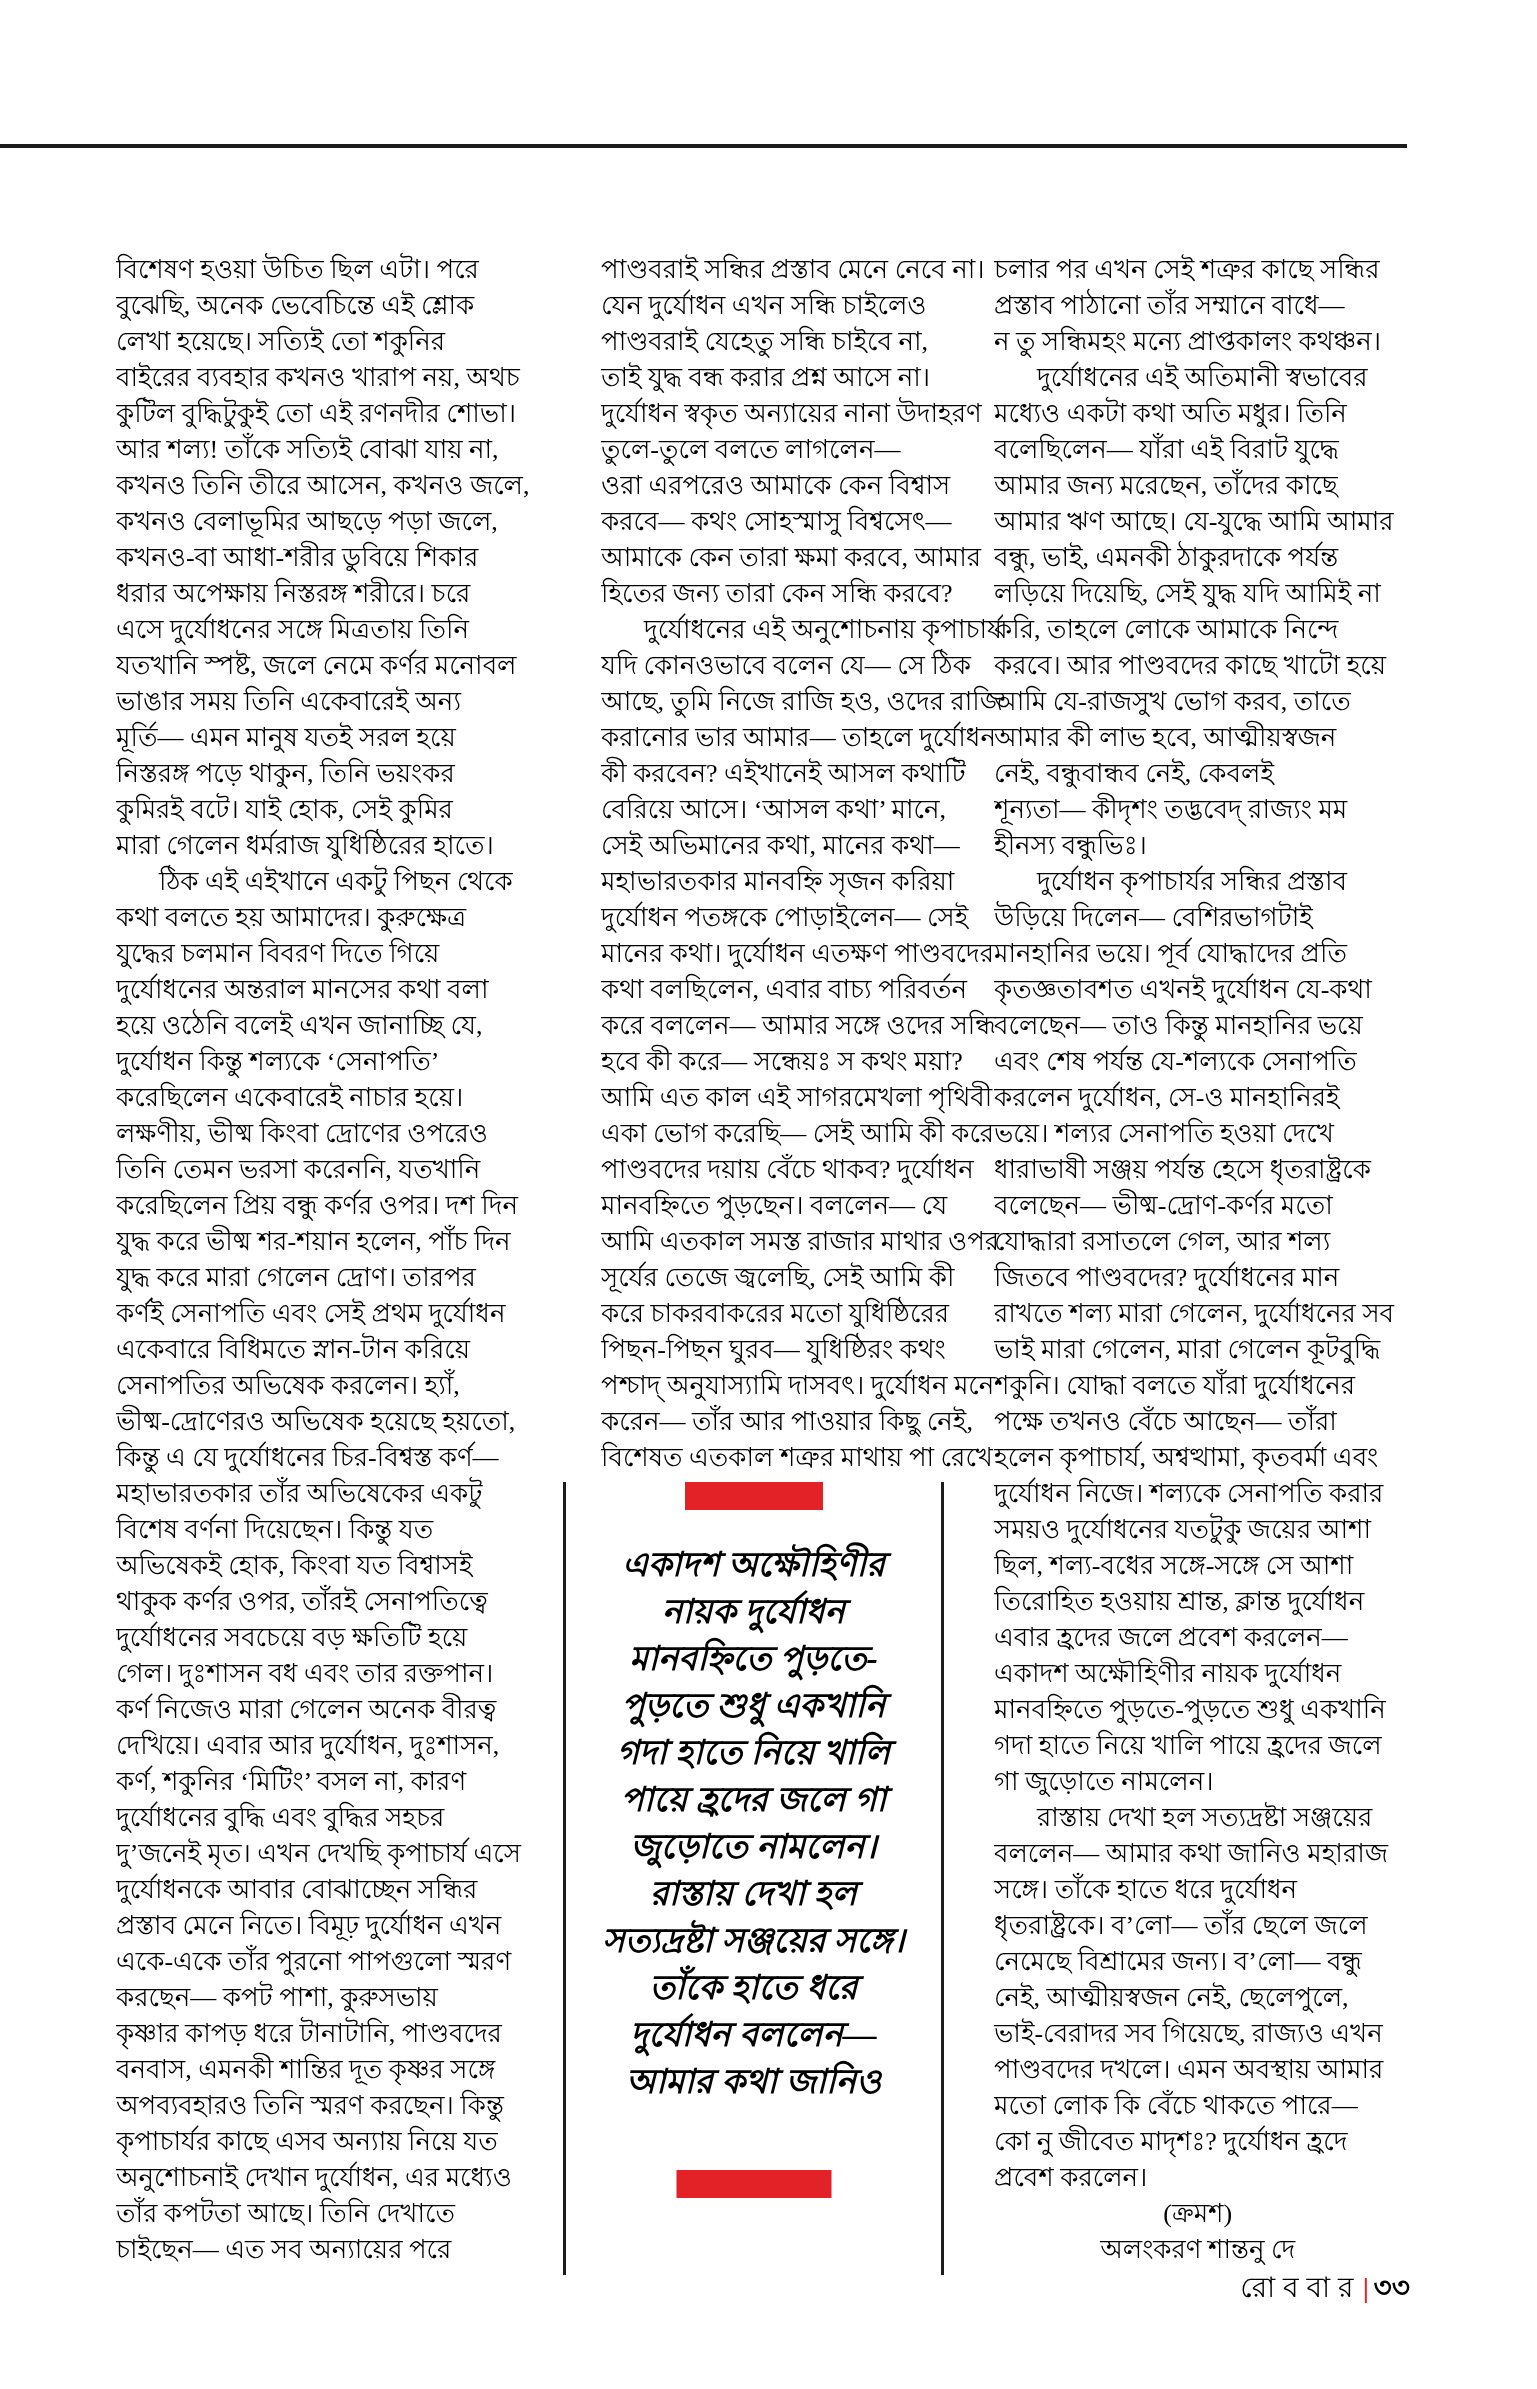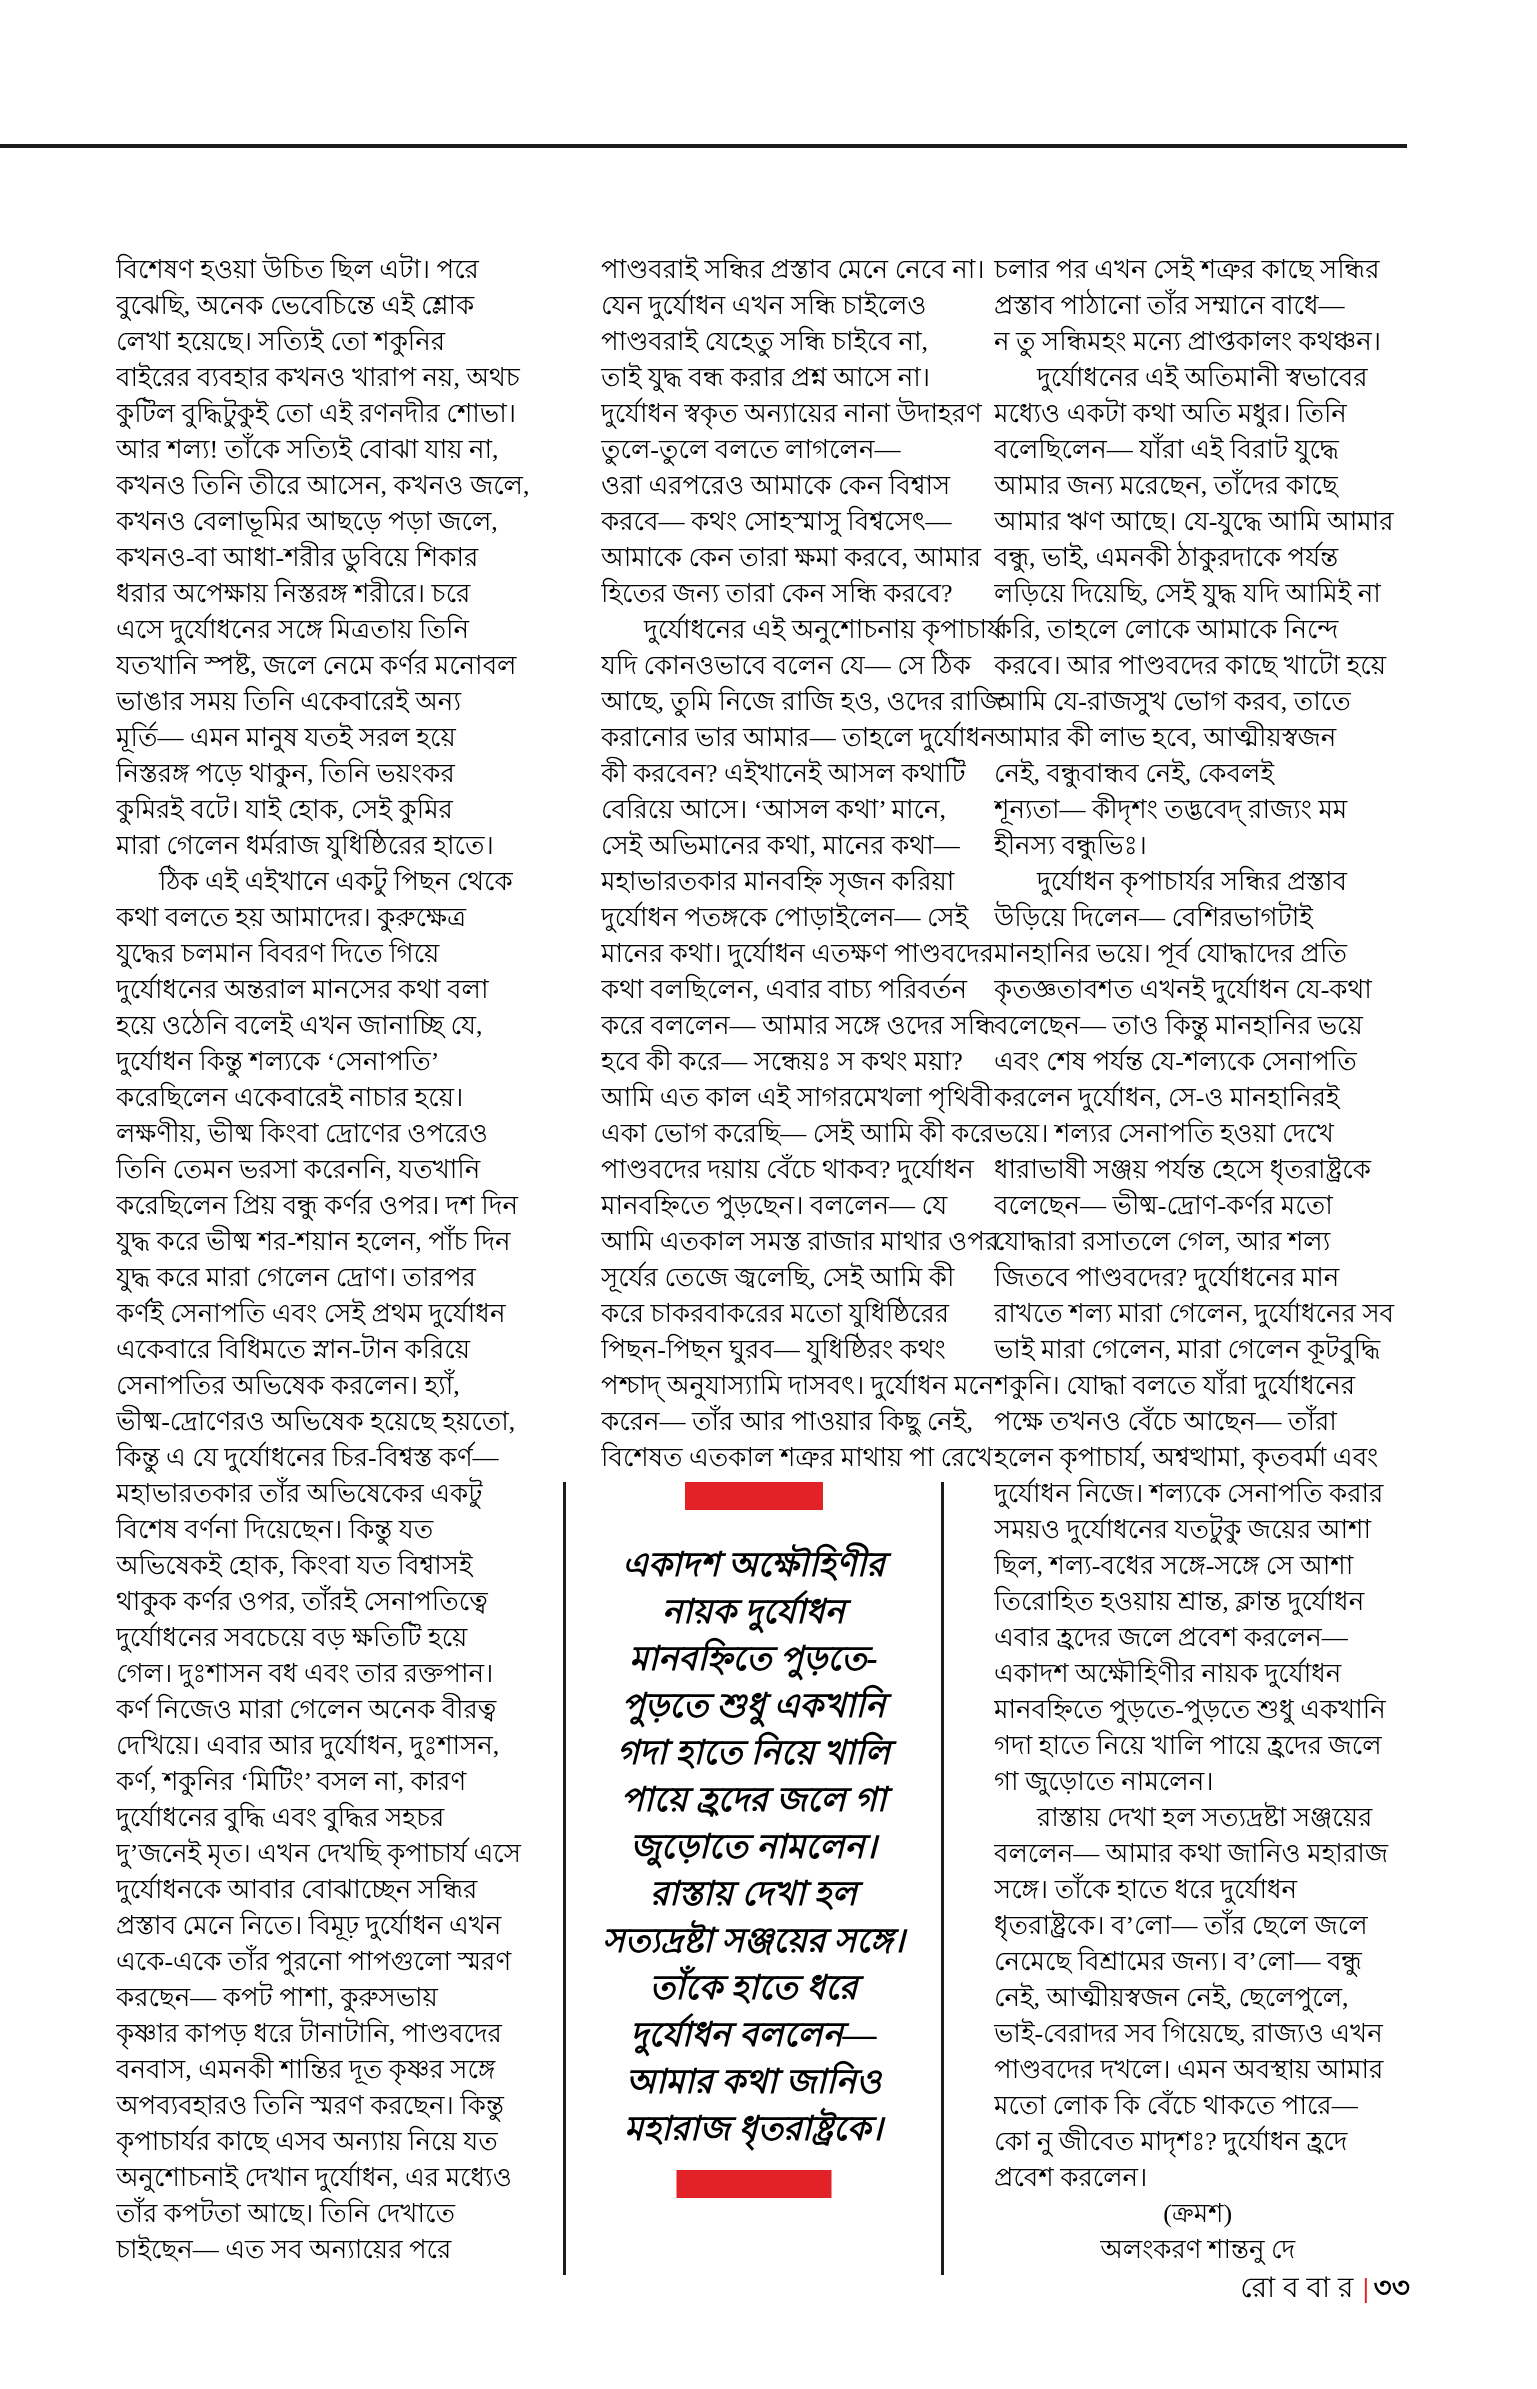--- a/index.html
+++ b/index.html
@@ -242,21 +242,20 @@
         <div class="pq-line">মানবহ্নিতে পুড়তে-</div>
         <div class="pq-line">পুড়তে শুধু একখানি</div>
         <div class="pq-line">গদা হাতে নিয়ে খালি</div>
         <div class="pq-line">পায়ে হ্রদের জলে গা</div>
         <div class="pq-line">জুড়োতে নামলেন।</div>
         <div class="pq-line">রাস্তায় দেখা হল</div>
         <div class="pq-line">সত্যদ্রষ্টা সঞ্জয়ের সঙ্গে।</div>
         <div class="pq-line">তাঁকে হাতে ধরে</div>
         <div class="pq-line">দুর্যোধন বললেন—</div>
         <div class="pq-line">আমার কথা জানিও</div>
-        <div class="pq-line">মহারাজ ধৃতরাষ্ট্রকে।</div>
       </div>
     <div class="pq-bar pq-bar-bottom"></div>
   </div>
 
   <div class="footer">
     <span class="mag-name">রোববার</span><span class="footer-divider">|</span><span class="page-num">৩৩</span>
   </div>
 
 </div>
 

